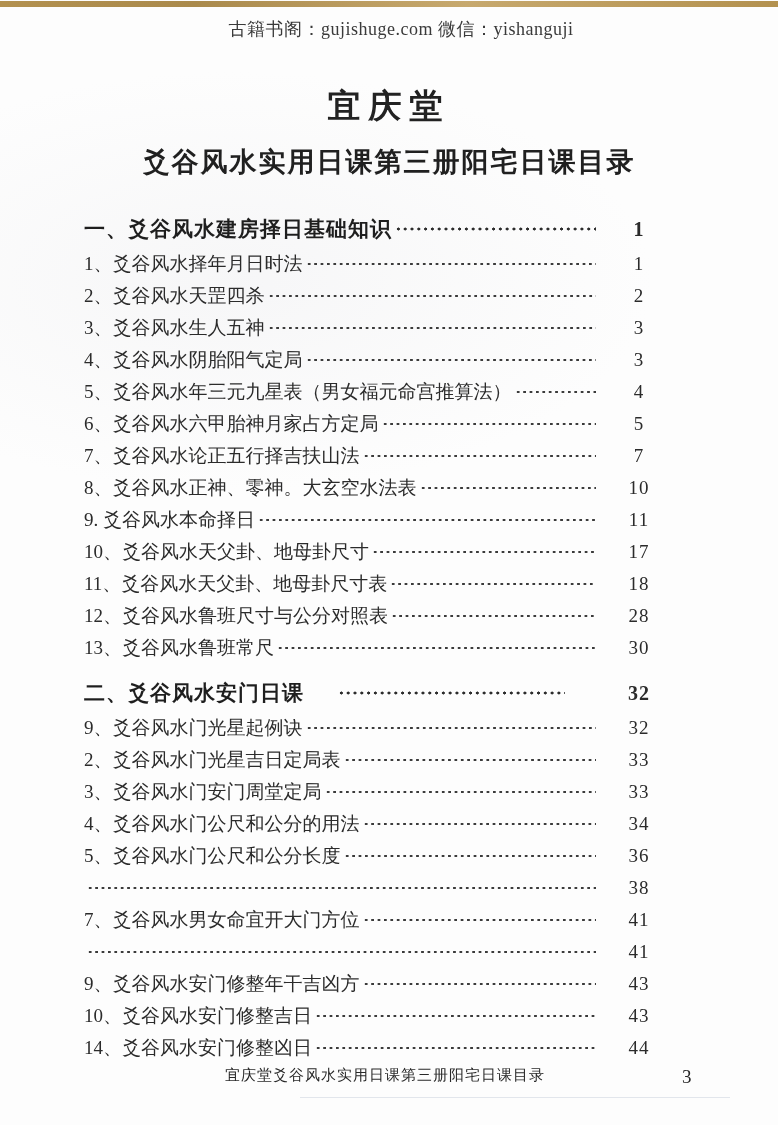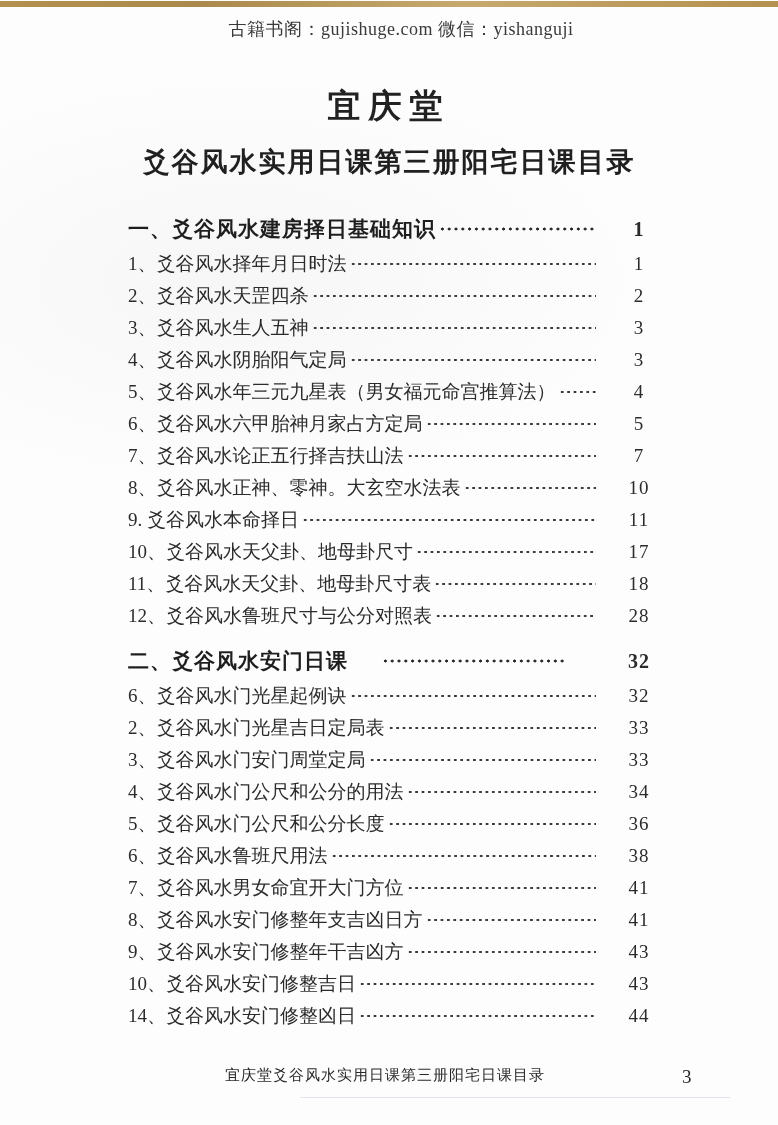--- a/index.html
+++ b/index.html
@@ -67,21 +67,20 @@
     left: 84px;
     width: 572px;
   }
   .toc-row {
     display: flex;
     align-items: flex-end;
     height: 32px;
     font-size: 19px;
     line-height: 32px;
     color: #2b2b2b;
-    margin-left: 44px;
   }
   .toc-row.heading {
     height: 38px;
     line-height: 38px;
     font-size: 21px;
     font-weight: bold;
     letter-spacing: 1px;
     color: #1e1e1e;
   }
   .toc-row.heading.sec-gap { margin-top: 10px; gap: 31px; }
@@ -213,27 +212,32 @@
       <div class="toc-row item">
     <span class="entry-label">11、爻谷风水天父卦、地母卦尺寸表</span>
     <span class="leader"></span>
     <span class="page-num">18</span>
   </div>
       <div class="toc-row item">
     <span class="entry-label">12、爻谷风水鲁班尺寸与公分对照表</span>
     <span class="leader"></span>
     <span class="page-num">28</span>
   </div>
+      <div class="toc-row item">
+    <span class="entry-label">13、爻谷风水鲁班常尺</span>
+    <span class="leader"></span>
+    <span class="page-num">30</span>
+  </div>
       <div class="toc-row heading sec-gap">
     <span class="entry-label">二、爻谷风水安门日课</span>
     <span class="leader"></span>
     <span class="page-num">32</span>
   </div>
       <div class="toc-row item">
-    <span class="entry-label">6、爻谷风水门光星起例诀</span>
+    <span class="entry-label">9、爻谷风水门光星起例诀</span>
     <span class="leader"></span>
     <span class="page-num">32</span>
   </div>
       <div class="toc-row item">
     <span class="entry-label">2、爻谷风水门光星吉日定局表</span>
     <span class="leader"></span>
     <span class="page-num">33</span>
   </div>
       <div class="toc-row item">
     <span class="entry-label">3、爻谷风水门安门周堂定局</span>
@@ -244,31 +248,29 @@
     <span class="entry-label">4、爻谷风水门公尺和公分的用法</span>
     <span class="leader"></span>
     <span class="page-num">34</span>
   </div>
       <div class="toc-row item">
     <span class="entry-label">5、爻谷风水门公尺和公分长度</span>
     <span class="leader"></span>
     <span class="page-num">36</span>
   </div>
       <div class="toc-row item">
-    <span class="entry-label">6、爻谷风水鲁班尺用法</span>
     <span class="leader"></span>
     <span class="page-num">38</span>
   </div>
       <div class="toc-row item">
     <span class="entry-label">7、爻谷风水男女命宜开大门方位</span>
     <span class="leader"></span>
     <span class="page-num">41</span>
   </div>
       <div class="toc-row item">
-    <span class="entry-label">8、爻谷风水安门修整年支吉凶日方</span>
     <span class="leader"></span>
     <span class="page-num">41</span>
   </div>
       <div class="toc-row item">
     <span class="entry-label">9、爻谷风水安门修整年干吉凶方</span>
     <span class="leader"></span>
     <span class="page-num">43</span>
   </div>
       <div class="toc-row item">
     <span class="entry-label">10、爻谷风水安门修整吉日</span>

